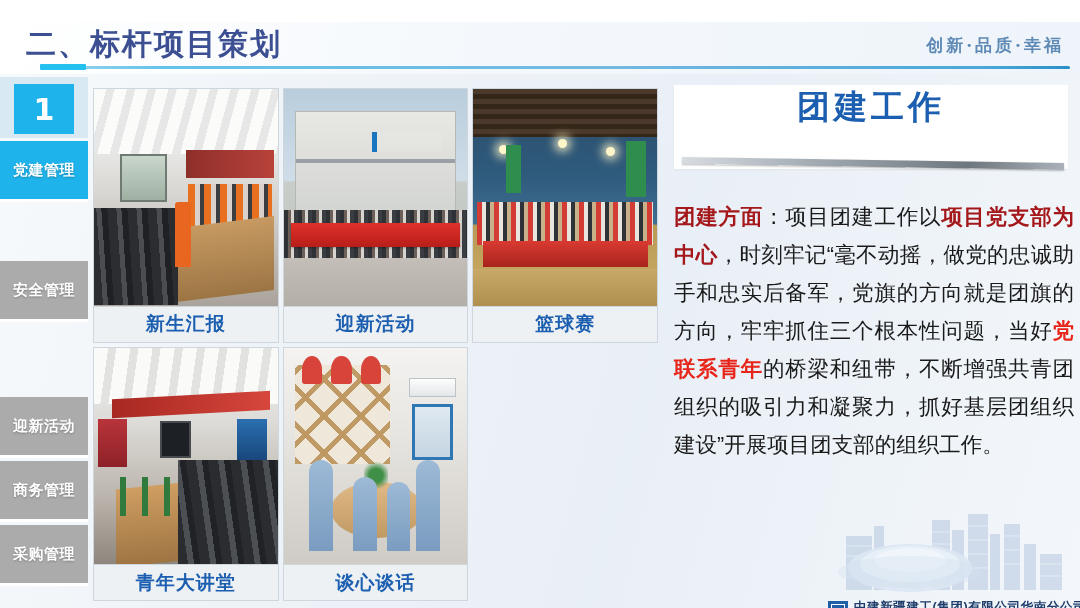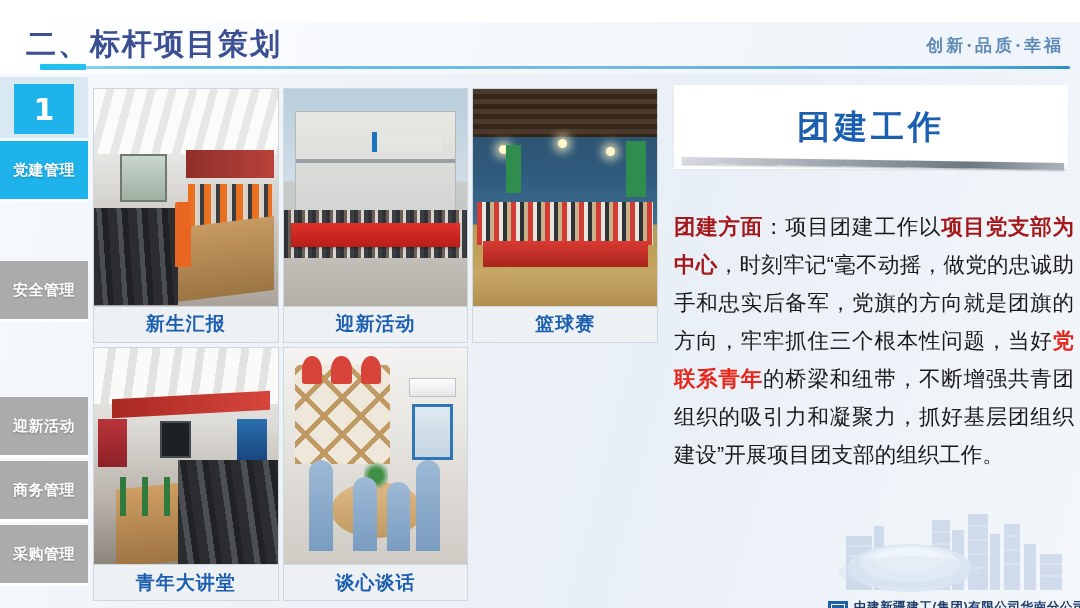--- a/index.html
+++ b/index.html
@@ -214,35 +214,35 @@
   .s6 .chairs6 { position:absolute; left:2%; top:64%; width:48%; height:36%;
     background: repeating-linear-gradient(84deg,#26282c 0 11px,#494c51 11px 17px); }
 
   
   #right-panel {
     position: absolute; left: 666px; top: 58px; width: 410px; height: 540px;
   }
   #panel-title-card {
     position: absolute; left: 8px; top: 5px; width: 394px; height: 84px;
     background: #ffffff;
-    display: flex; align-items: center; justify-content: center;
+    display: flex; justify-content: center;
     box-shadow: 0 1px 2px rgba(0,0,0,0.05);
   }
   #panel-title {
     font-size: 33px; font-weight: bold; color: #1c5fb0;
     letter-spacing: 4px;
   }
   #panel-underline {
     position: absolute; left: 16px; top: 80px; width: 382px; height: 7px;
     background: linear-gradient(92deg, #d7dce1 0%, #9aa3ab 40%, #6f777e 75%, #aab1b8 100%);
     transform: skewY(0.9deg);
     box-shadow: 0 1px 2px rgba(0,0,0,0.25);
   }
   #panel-body {
-    position: absolute; left: 8px; top: 128px; width: 400px;
+    position: absolute; left: 8px; top: 118px; width: 400px;
     font-size: 21.5px;
     line-height: 38px;
     color: #1a1a1a;
     text-align: justify;
     letter-spacing: 0px;
   }
   .hl-dark { color: #a4171a; font-weight: bold; }
   .hl-red  { color: #e8251a; font-weight: bold; }
 
   

